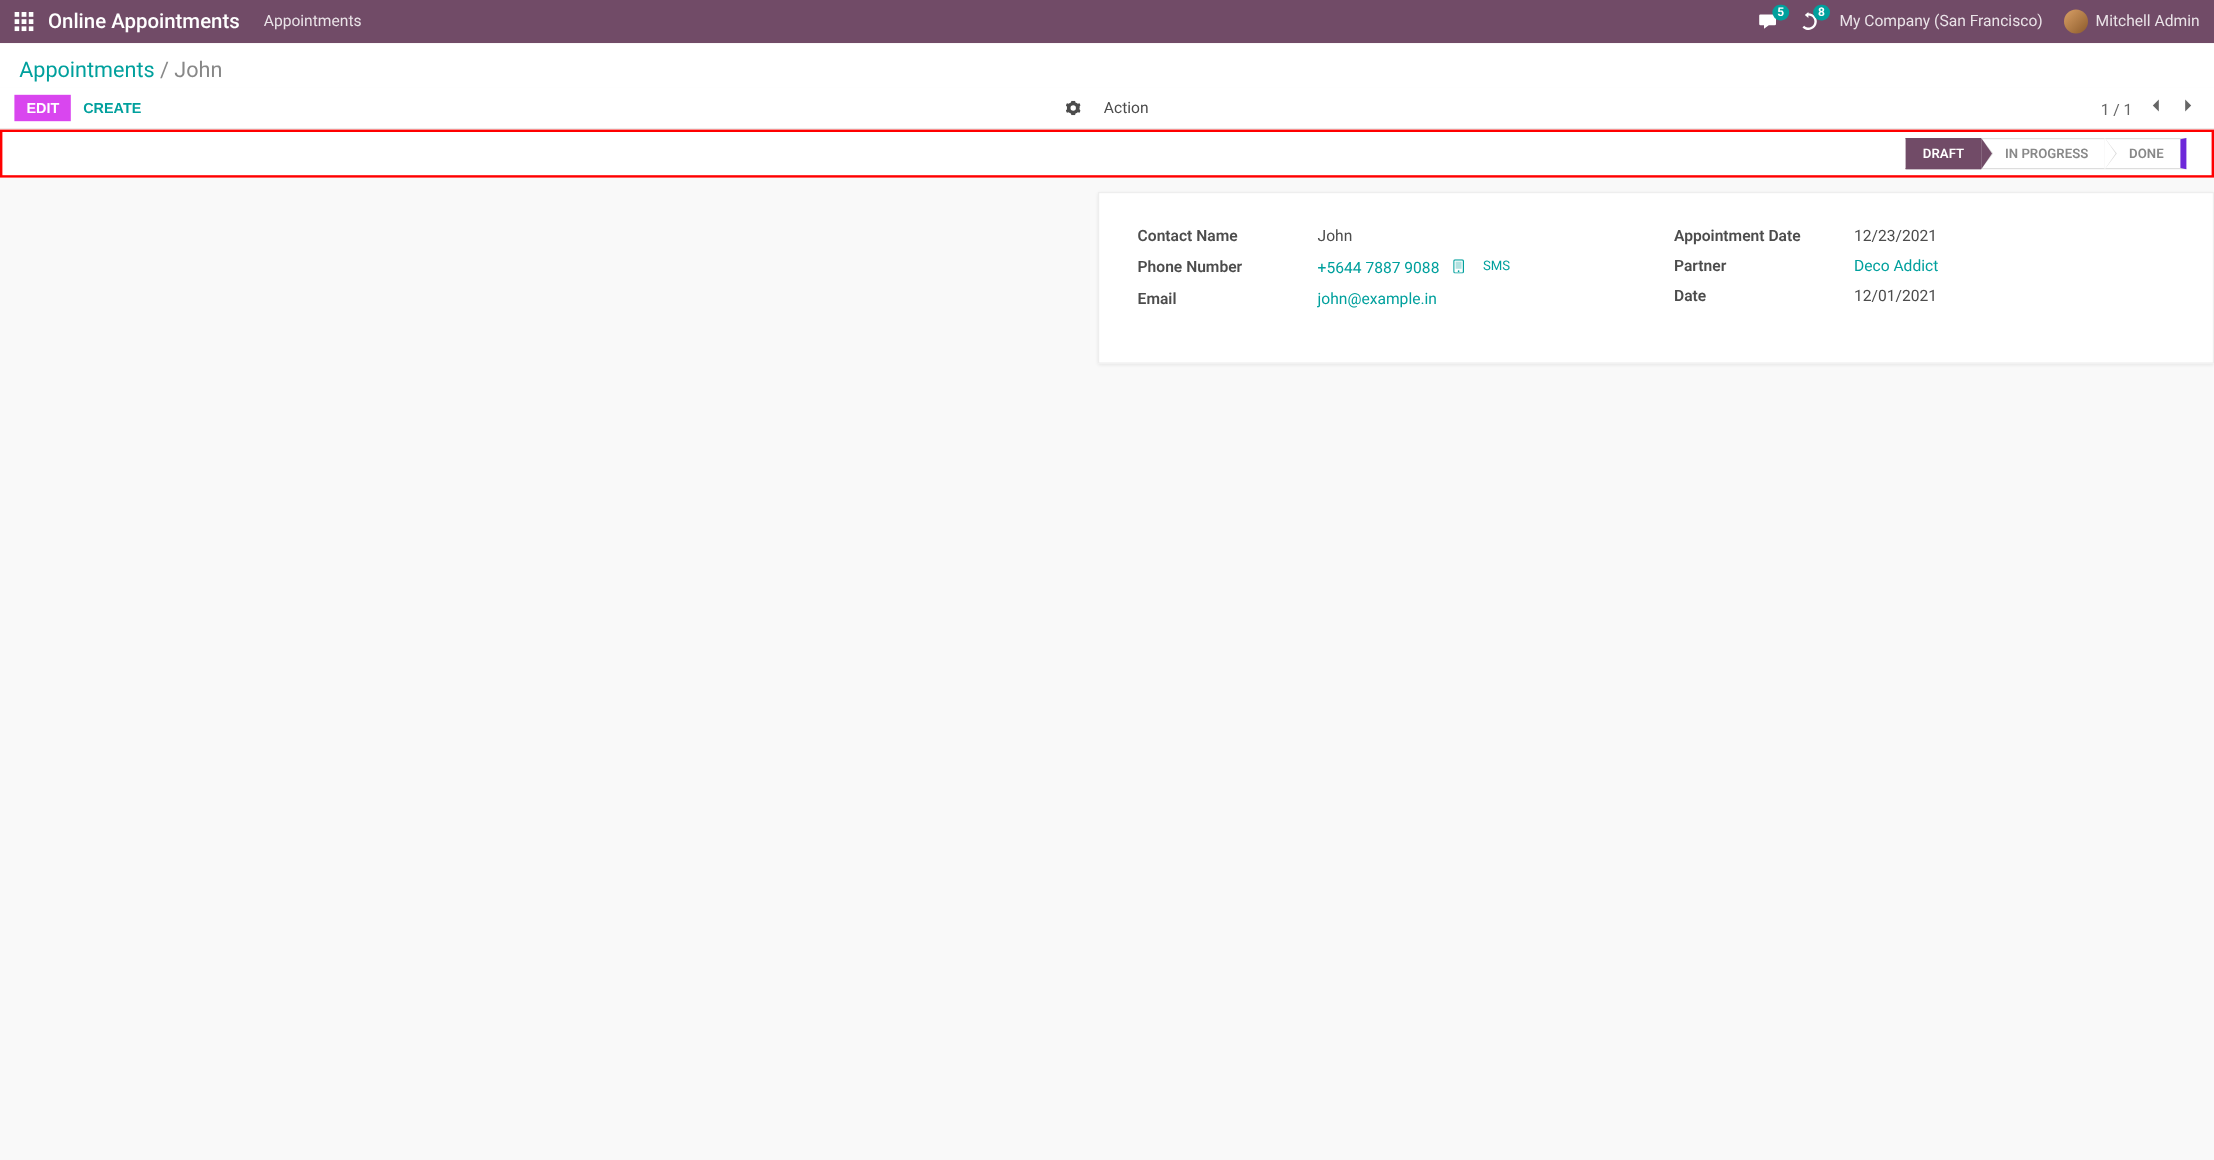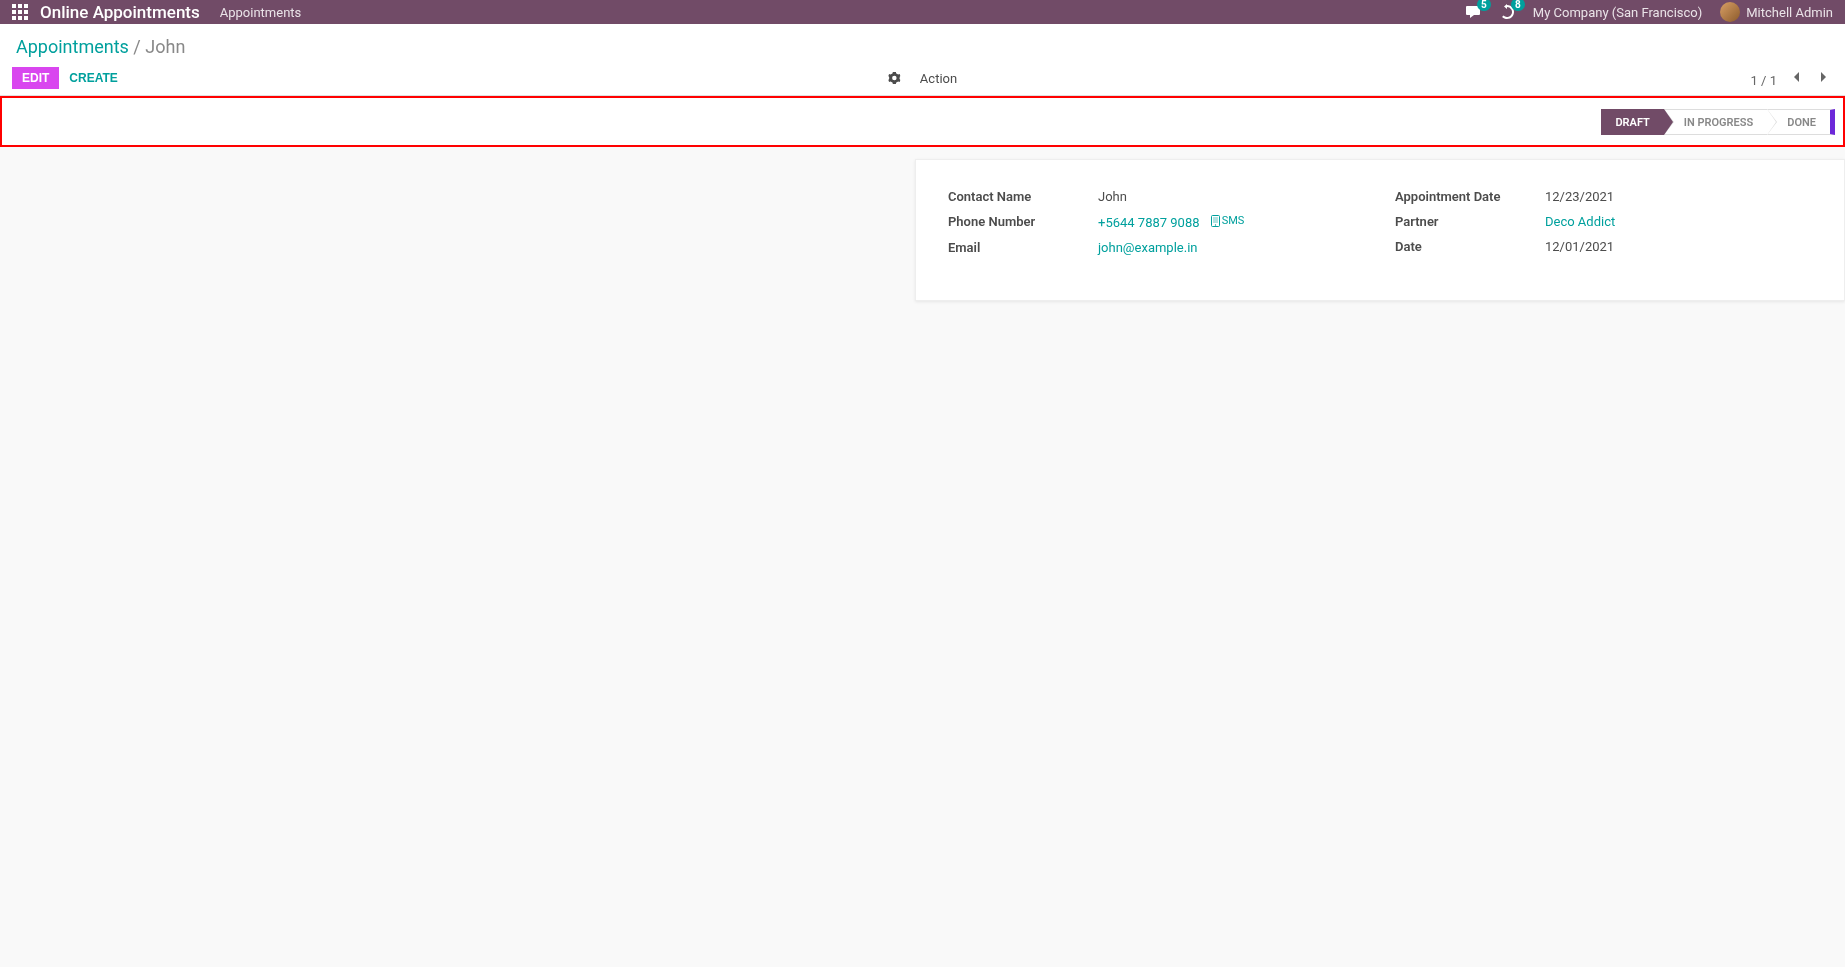--- a/index.html
+++ b/index.html
@@ -11,21 +11,21 @@
       font-family: -apple-system, BlinkMacSystemFont, "Segoe UI", Roboto, "Helvetica Neue", Arial, sans-serif;
       font-size: 13px;
       background: #f9f9f9;
       color: #4c4c4c;
     }
     .top-nav {
       background: #714b67;
       color: #fff;
       display: flex;
       align-items: center;
-      height: 24px;
+      height: 36px;
       padding: 0 12px;
     }
     .apps-icon {
       width: 16px;
       height: 16px;
       margin-right: 12px;
       cursor: pointer;
     }
     .apps-icon svg { display:block; }
     .brand {
@@ -129,26 +129,26 @@
       align-items:flex-end;
       gap:10px;
       color:#666;
       font-size:13px;
     }
     .pager-arrow { cursor:pointer; padding:2px 4px; color:#666; }
     
     .highlight-box {
       border: 2px solid #ff0000;
       background: #fff;
-      height: 51px;
+      height: 40px;
       position: relative;
       display:flex;
       align-items:center;
       justify-content:flex-end;
-      padding-right:0;
+      padding-right:13px;
     }
     .status-bar {
       display:flex;
       align-items:stretch;
       height: 26px;
       margin-right: 8px;
     }
     .status-step {
       position:relative;
       padding: 0 14px 0 20px;
@@ -224,21 +224,21 @@
     }
     .field-value { color:#4c4c4c; }
     .link-val { color:#00a09d; cursor:pointer; }
     .sms-badge {
       font-size:11px;
       color:#00a09d;
       margin-left:8px;
       cursor:pointer;
       display:inline-flex;
       align-items:center;
-      gap:2px;
+      gap:16px;
     }
   </style>
 </head>
 <body>
 
 <div class="top-nav">
   <span class="apps-icon">
     <svg width="16" height="16" viewBox="0 0 16 16">
         <g fill="#fff">
           <rect x="0" y="0" width="4" height="4"></rect>

